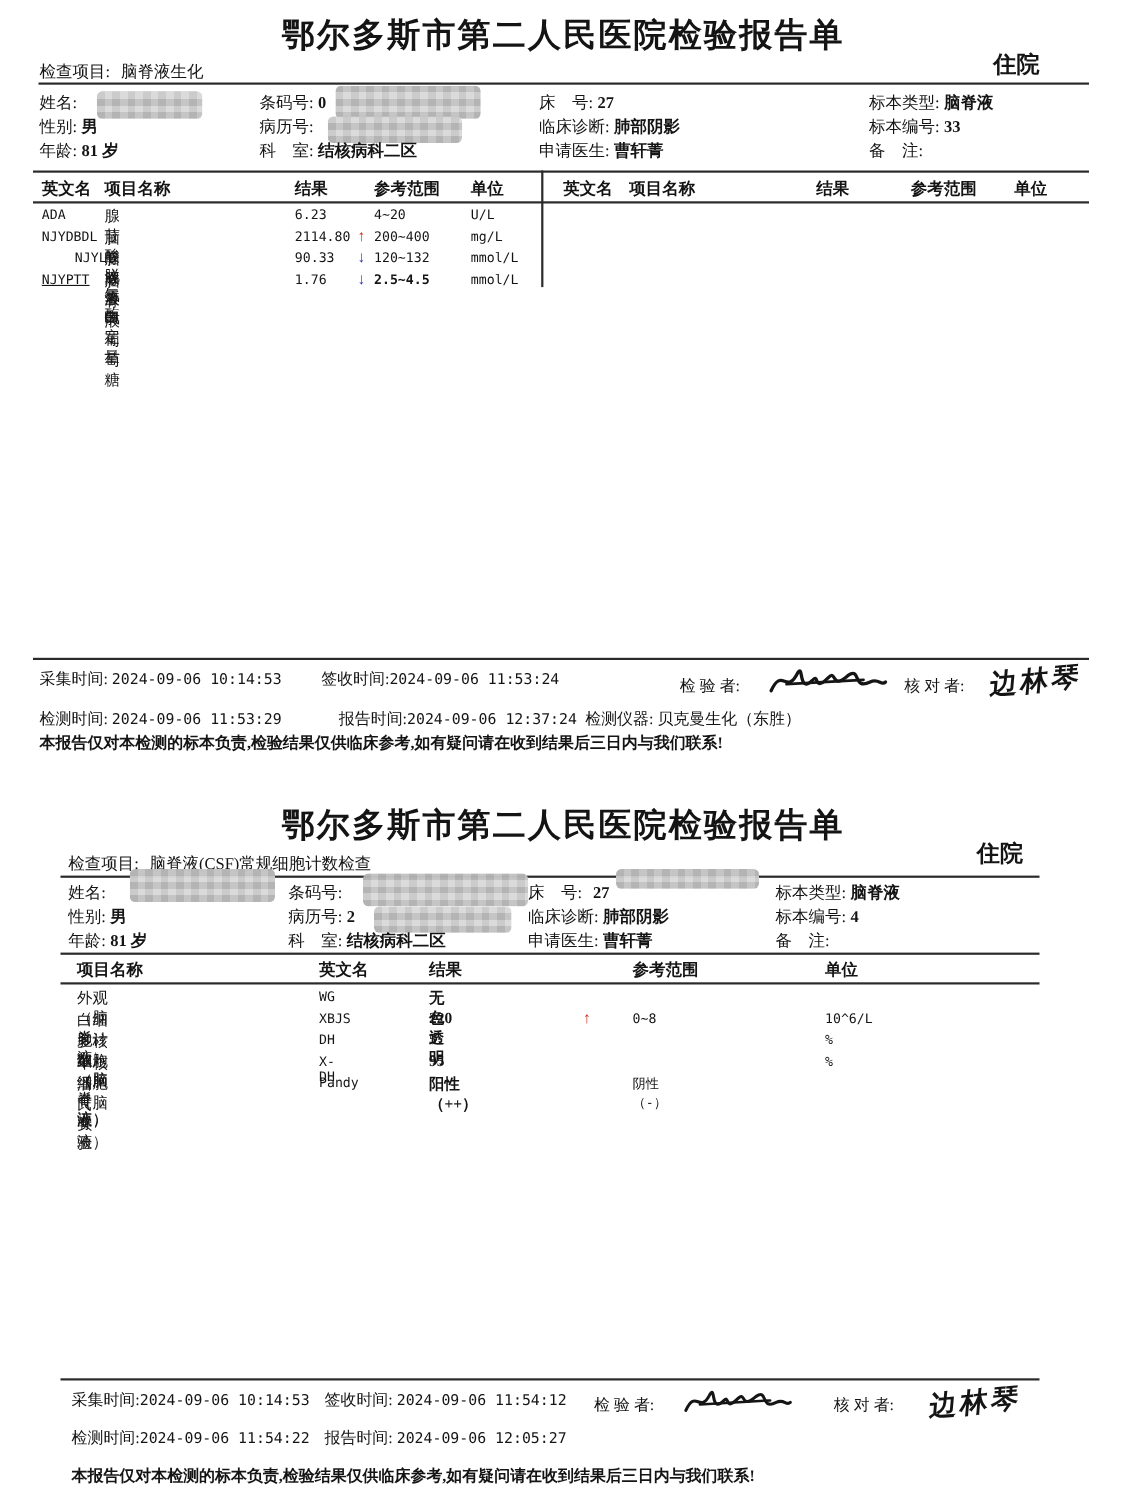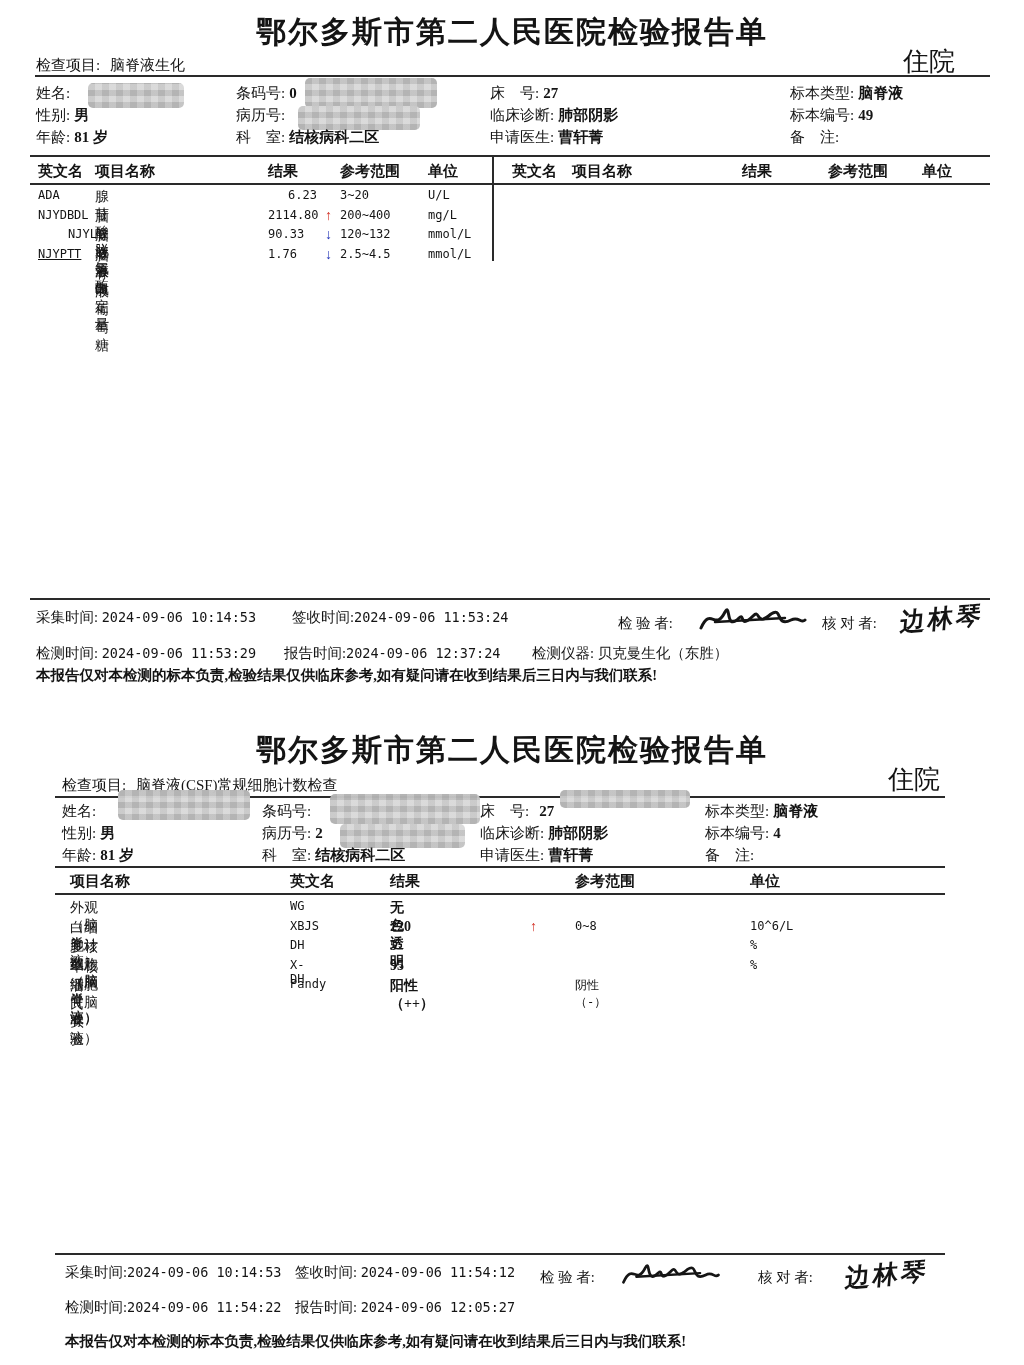--- a/index.html
+++ b/index.html
@@ -1,20 +1,20 @@
 <!DOCTYPE html>
 <html><head>
 <meta charset="utf-8">
 <style>
   html,body{margin:0;padding:0;background:#ffffff;}
   .page{position:relative;width:1024px;height:1365px;background:#fff;overflow:hidden;
         font-family:"Liberation Serif","DejaVu Serif",serif;color:#141414;}
   .abs{position:absolute;white-space:nowrap;}
   .title{font-size:30px;font-weight:bold;letter-spacing:2px;width:100%;text-align:center;}
-  .visit{font-size:26px;font-weight:normal;}
+  .visit{font-size:21px;font-weight:bold;}
   .examline{font-size:15px;}
   .line{position:absolute;background:#2a2a2a;height:2px;}
   .vline{position:absolute;background:#2a2a2a;width:2px;}
   .pi{font-size:15px;}
   .pi .v{font-weight:bold;margin-left:4px;}
   .th{font-size:15px;font-weight:bold;}
   .tbody{position:absolute;}
   .trow{position:absolute;left:0;top:0;height:20px;font-size:14px;}
   .trow span{position:absolute;top:0;}
   .mono{font-family:"DejaVu Sans Mono","Liberation Mono",monospace;font-size:12px;}
@@ -56,21 +56,21 @@
   <div class="mosaic" style="top:78px;left:305px;width:132px;height:30px;"></div>
   <div class="abs pi" style="top:106px;left:236px;"><span>病历号:</span></div>
   <div class="mosaic" style="top:106px;left:298px;width:122px;height:24px;"></div>
   <div class="abs pi" style="top:128px;left:236px;"><span>科　室:</span><span class="v">结核病科二区</span></div>
 
   <div class="abs pi" style="top:84px;left:490px;"><span>床　号:</span><span class="v">27</span></div>
   <div class="abs pi" style="top:106px;left:490px;"><span>临床诊断:</span><span class="v">肺部阴影</span></div>
   <div class="abs pi" style="top:128px;left:490px;"><span>申请医生:</span><span class="v">曹轩菁</span></div>
 
   <div class="abs pi" style="top:84px;left:790px;"><span>标本类型:</span><span class="v">脑脊液</span></div>
-  <div class="abs pi" style="top:106px;left:790px;"><span>标本编号:</span><span class="v">49</span></div>
+  <div class="abs pi" style="top:106px;left:790px;"><span>标本编号:</span><span class="v">33</span></div>
   <div class="abs pi" style="top:128px;left:790px;"><span>备　注:</span></div>
 
   <div class="line" style="top:155px;left:30px;width:960px;"></div>
 
   <div class="abs th" style="top:162px;left:38px;">英文名</div>
   <div class="abs th" style="top:162px;left:95px;">项目名称</div>
   <div class="abs th" style="top:162px;left:268px;">结果</div>
   <div class="abs th" style="top:162px;left:340px;">参考范围</div>
   <div class="abs th" style="top:162px;left:428px;">单位</div>
 
@@ -80,23 +80,23 @@
   <div class="abs th" style="top:162px;left:828px;">参考范围</div>
   <div class="abs th" style="top:162px;left:922px;">单位</div>
 
   <div class="line" style="top:183px;left:30px;width:960px;"></div>
   <div class="vline" style="top:155px;left:492px;height:106px;"></div>
 
   <div class="tbody" style="top:188px;left:35px;width:450px;height:85px;">
       <div class="trow" style="top: 0px;">
         <span class="mono" style="left: 3px;">ADA</span>
         <span class="cjk" style="left: 60px;">腺苷酸脱氨酶</span>
-        <span class="mono" style="left: 233px; margin-left: 20px;">6.23</span>
+        <span class="mono" style="left: 233px;">6.23</span>
         <span style="left: 290px;"></span>
-        <span class="mono" style="left: 305px;">3~20</span>
+        <span class="mono" style="left: 305px;">4~20</span>
         <span class="mono" style="left: 393px;">U/L</span>
       </div>
       <div class="trow" style="top: 19.5px;">
         <span class="mono" style="left: 3px;">NJYDBDL</span>
         <span class="cjk" style="left: 60px;">脑脊液蛋白定量</span>
         <span class="mono" style="left: 233px;">2114.80</span>
         <span class="flag-up" style="left: 290px;">↑</span>
         <span class="mono" style="left: 305px;">200~400</span>
         <span class="mono" style="left: 393px;">mg/L</span>
       </div>
@@ -106,38 +106,38 @@
         <span class="mono" style="left: 233px;">90.33</span>
         <span class="flag-down" style="left: 290px;">↓</span>
         <span class="mono" style="left: 305px;">120~132</span>
         <span class="mono" style="left: 393px;">mmol/L</span>
       </div>
       <div class="trow" style="top: 58.5px;">
         <span class="mono" style="left: 3px; text-decoration: underline;">NJYPTT</span>
         <span class="cjk" style="left: 60px;">脑脊液葡萄糖</span>
         <span class="mono" style="left: 233px;">1.76</span>
         <span class="flag-down" style="left: 290px;">↓</span>
-        <span class="mono" style="left: 305px;">2.5~4.5</span>
+        <span class="mono" style="left: 305px; font-weight: bold;">2.5~4.5</span>
         <span class="mono" style="left: 393px;">mmol/L</span>
       </div>
     </div>
 
   <div class="line" style="top:598px;left:30px;width:960px;"></div>
   <div class="abs ft" style="top:608px;left:36px;"><span>采集时间:</span> <span class="t">2024-09-06 10:14:53</span></div>
   <div class="abs ft" style="top:608px;left:292px;"><span>签收时间:</span><span class="t">2024-09-06 11:53:24</span></div>
   <div class="abs ft" style="top:614px;left:618px;">检 验 者:</div>
   <svg class="sig" style="top:598px;left:695px;" width="115" height="42" viewBox="0 0 115 42">
     <path d="M6,30 C16,8 20,34 30,14 C36,4 30,34 44,20 C50,14 44,32 58,18 C66,10 60,30 76,16 C88,8 80,30 96,22 C104,18 106,26 110,22" fill="none" stroke="#151515" stroke-width="3" stroke-linecap="round"></path>
     <path d="M20,24 L90,20" fill="none" stroke="#151515" stroke-width="2.5" stroke-linecap="round"></path>
   </svg>
   <div class="abs ft" style="top:614px;left:822px;">核 对 者:</div>
   <div class="abs sig-name" style="top:602px;left:900px;">边林琴</div>
 
   <div class="abs ft" style="top:644px;left:36px;"><span>检测时间:</span> <span class="t">2024-09-06 11:53:29</span></div>
-  <div class="abs ft" style="top:644px;left:284px;"><span>报告时间:</span><span class="t">2024-09-06  12:37:24</span></div>
+  <div class="abs ft" style="top:644px;left:308px;"><span>报告时间:</span><span class="t">2024-09-06  12:37:24</span></div>
   <div class="abs ft" style="top:644px;left:532px;"><span>检测仪器:</span> <span>贝克曼生化（东胜）</span></div>
   <div class="abs disclaimer" style="top:666px;left:36px;">本报告仅对本检测的标本负责,检验结果仅供临床参考,如有疑问请在收到结果后三日内与我们联系!</div>
 
   <div class="abs title" style="top:730px;left:0;">鄂尔多斯市第二人民医院检验报告单</div>
   <div class="abs visit" style="top:762px;left:888px;">住院</div>
   <div class="abs examline" style="top:776px;left:62px;">
     <span>检查项目:</span>
     <span style="margin-left:6px;">脑脊液(CSF)常规细胞计数检查</span>
   </div>
   <div class="line" style="top:796px;left:55px;width:890px;"></div>

